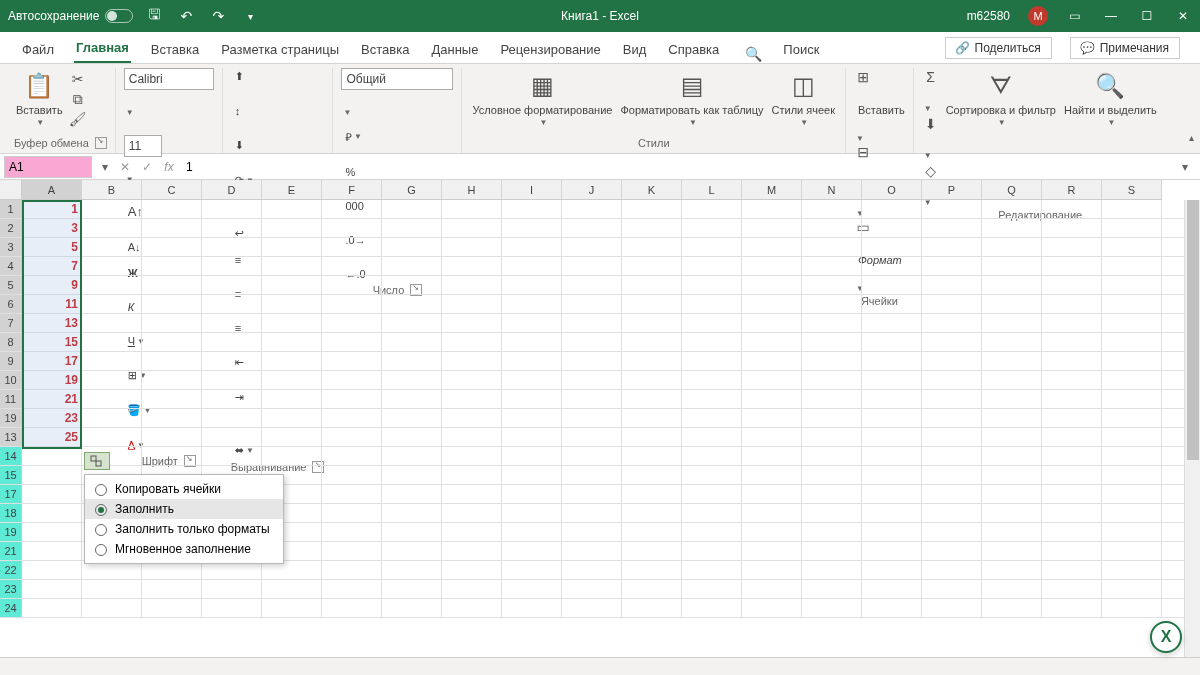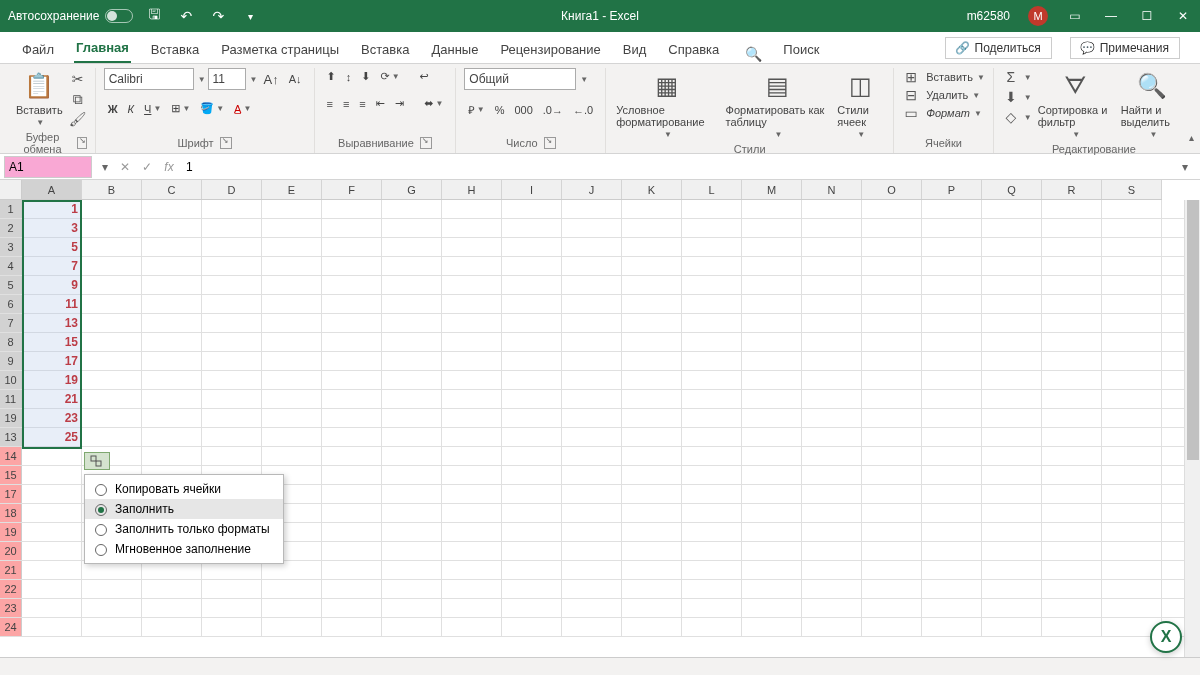--- a/index.html
+++ b/index.html
@@ -30,42 +30,42 @@
 .ribbon-group .controls { flex:1; display:flex; align-items:flex-start; gap:4px; }
 .ribbon-group .glabel { text-align:center; font-size:11px; color:#666; padding:2px 0 4px; display:flex; align-items:center; justify-content:center; gap:6px; }
 .dlg-launch { width:12px; height:12px; border:1px solid #999; display:inline-block; position:relative; }
 .dlg-launch::after { content:"↘"; font-size:8px; position:absolute; top:-2px; left:1px; color:#666; }
 .bigbtn { display:flex; flex-direction:column; align-items:center; gap:2px; padding:2px; font-size:11px; }
 .ico { width:18px; height:18px; display:inline-flex; align-items:center; justify-content:center; font-size:14px; color:#555; }
 .ico-lg { width:32px; height:32px; font-size:24px; }
 .smallbtn { padding:1px 3px; border:1px solid transparent; display:inline-flex; align-items:center; }
 .font-select { width:90px; height:22px; font-size:12px; border:1px solid #ababab; padding:0 4px; display:flex; align-items:center; background:#fff; }
 .size-select { width:38px; height:22px; font-size:12px; border:1px solid #ababab; padding:0 4px; display:flex; align-items:center; background:#fff; }
-.fmt-row { display:flex; align-items:center; gap:2px; }
+.fmt-row { display:flex; gap:18px;flex-direction:column; }
 .fmt-col { display:flex; flex-direction:column; gap:2px; }
 .caret { font-size:8px; color:#666; margin-left:2px; }
 .num-select { width:112px; height:22px; border:1px solid #ababab; background:#fff; padding:0 4px; display:flex; align-items:center; font-size:12px; }
 
 
 .fxbar { height:26px; border-bottom:1px solid #d4d4d4; display:flex; align-items:center; font-size:12px; }
 .namebox { width:88px; height:22px; border:1px solid #ccc; margin:0 4px; padding:0 4px; display:flex; align-items:center; background:#f9a8d4; }
 .fxbtn { width:22px; text-align:center; color:#999; }
 .fxinput { flex:1; padding:0 6px; }
 .fx-dd { width:18px; text-align:center; color:#666; }
 
 
 .sheet { display:flex; height:calc(100% - 32px - 32px - 90px - 26px - 18px); }
 .rowhdrs, .colhdrs { background:#f0f0f0; font-size:11px; color:#444; }
 .colhdrs { height:20px; display:flex; border-bottom:1px solid #ccc; }
 .colh { width:60px; border-right:1px solid #d4d4d4; text-align:center; line-height:20px; }
 .colh.sel { background:#d2d2d2; }
 .corner { width:22px; height:20px; background:#f0f0f0; border-right:1px solid #ccc; border-bottom:1px solid #ccc; }
 .gridwrap { position:relative; }
 .row { display:flex; height:19px; border-bottom:1px solid #e0e0e0; }
-.rowh { width:22px; background:#fca5a5; border-right:1px solid #ccc; text-align:center; font-size:11px; line-height:19px; color:#444; }
+.rowh { width:22px; background:#5eead4; border-right:1px solid #ccc; text-align:center; font-size:11px; line-height:19px; color:#444; }
 .rowh.sel { background:#d2d2d2; }
 .cell { width:60px; border-right:1px solid #e0e0e0; font-size:12px; padding:0 3px; text-align:right; line-height:19px; }
 .cell.red { color:#c00000; font-weight:bold; }
 .sel-range { position:absolute; border:2px solid #217346; pointer-events:none; }
 .sel-fill { position:absolute; background:rgba(180,198,231,.3); pointer-events:none; }
 
 
 .af-btn { position:absolute; width:26px; height:18px; background:#d5e3cf; border:1px solid #7fa870; display:flex; align-items:center; justify-content:center; font-size:10px; }
 .af-menu { position:absolute; background:#fff; border:1px solid #b8b8b8; box-shadow:2px 2px 6px rgba(0,0,0,.2); padding:4px 0; font-size:12px; width:200px; }
 .af-item { display:flex; align-items:flex-end; gap:8px; padding:3px 10px; }
@@ -748,42 +748,20 @@
           <div class="cell"></div>
           <div class="cell"></div>
           <div class="cell"></div>
           <div class="cell"></div>
           <div class="cell"></div>
           <div class="cell"></div>
           <div class="cell"></div>
           <div class="cell"></div>
         </div>
         <div class="row">
-          <div class="rowh">20</div>
-          <div class="cell"></div>
-          <div class="cell"></div>
-          <div class="cell"></div>
-          <div class="cell"></div>
-          <div class="cell"></div>
-          <div class="cell"></div>
-          <div class="cell"></div>
-          <div class="cell"></div>
-          <div class="cell"></div>
-          <div class="cell"></div>
-          <div class="cell"></div>
-          <div class="cell"></div>
-          <div class="cell"></div>
-          <div class="cell"></div>
-          <div class="cell"></div>
-          <div class="cell"></div>
-          <div class="cell"></div>
-          <div class="cell"></div>
-          <div class="cell"></div>
-        </div>
-        <div class="row">
           <div class="rowh">21</div>
           <div class="cell"></div>
           <div class="cell"></div>
           <div class="cell"></div>
           <div class="cell"></div>
           <div class="cell"></div>
           <div class="cell"></div>
           <div class="cell"></div>
           <div class="cell"></div>
           <div class="cell"></div>

